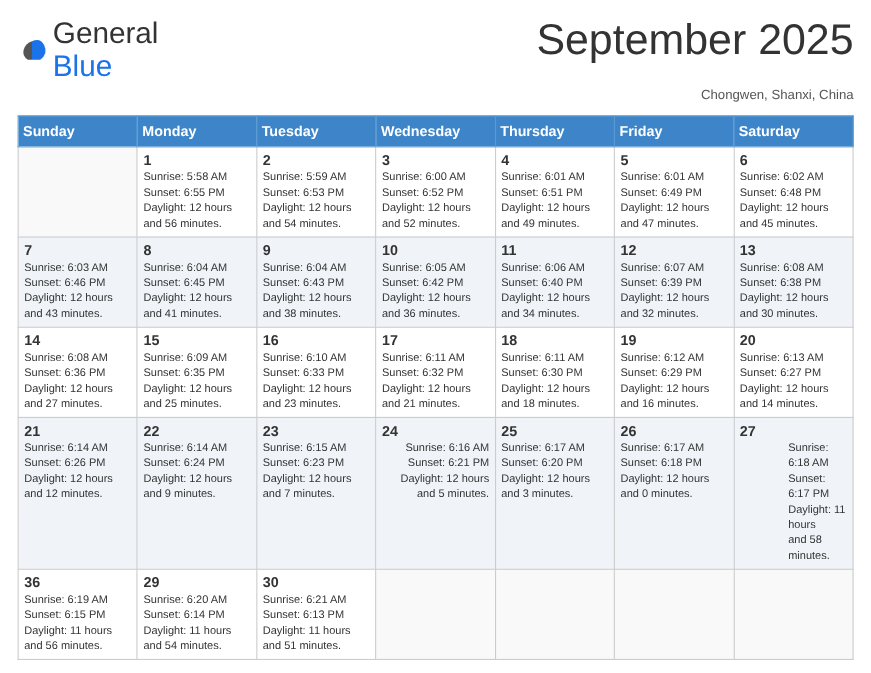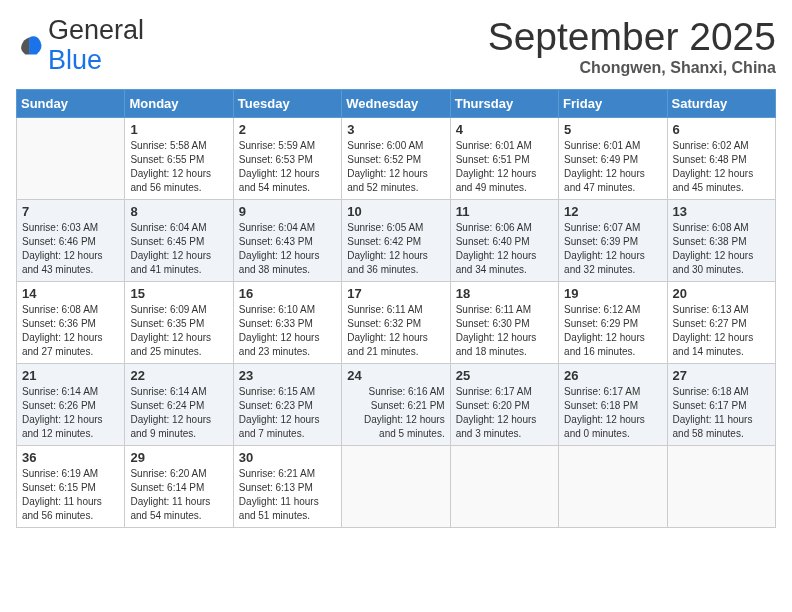--- a/index.html
+++ b/index.html
@@ -35,23 +35,24 @@
     .title-area {
       text-align: right;
     }
     .month-title {
       font-size: 39px;
       font-weight: 300;
       color: #333;
       line-height: 1.1;
     }
     .location {
-      font-size: 16px;
+      font-size: 12px;
       color: #555;
-      font-weight: 700;
+      font-weight: 400;
+      margin-top: 20px;
     }
     .calendar {
       width: 100%;
       border-collapse: collapse;
       border: 1px solid #ccc;
     }
     .calendar th {
       background-color: #3d85c8;
       color: #fff;
       font-size: 13px;
@@ -305,21 +306,21 @@
         </td>
         <td>
           <div class="day-number">26</div>
           <div class="day-info" style="white-space: pre-line;">Sunrise: 6:17 AM
 Sunset: 6:18 PM
 Daylight: 12 hours
 and 0 minutes.</div>
         </td>
         <td>
           <div class="day-number">27</div>
-          <div class="day-info" style="white-space: pre-line;">Sunrise: 6:18 AM
+          <div class="day-info" style="white-space: pre-line; margin-left: 44px;">Sunrise: 6:18 AM
 Sunset: 6:17 PM
 Daylight: 11 hours
 and 58 minutes.</div>
         </td>
       </tr>
       <tr>
         <td>
           <div class="day-number">36</div>
           <div class="day-info" style="white-space: pre-line;">Sunrise: 6:19 AM
 Sunset: 6:15 PM

